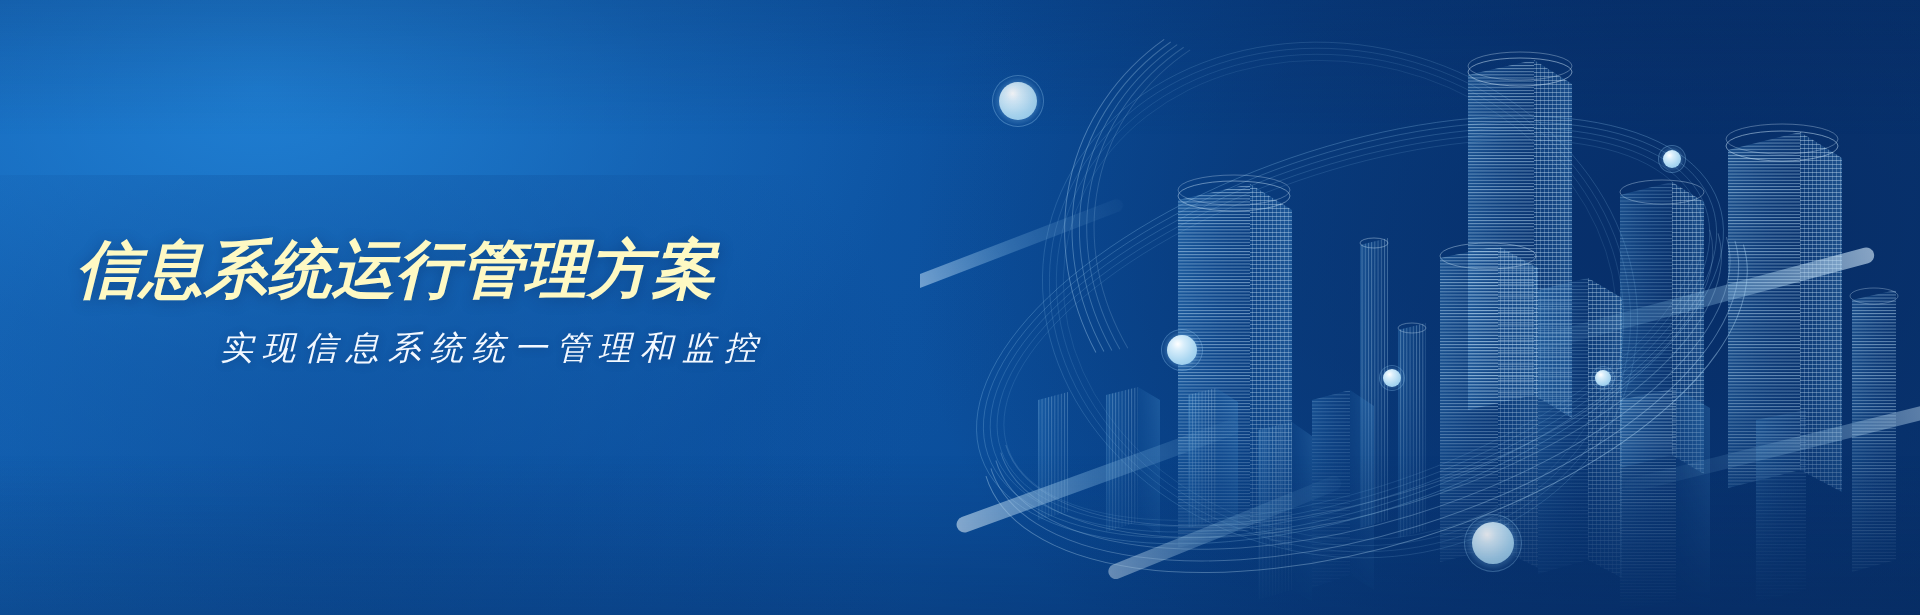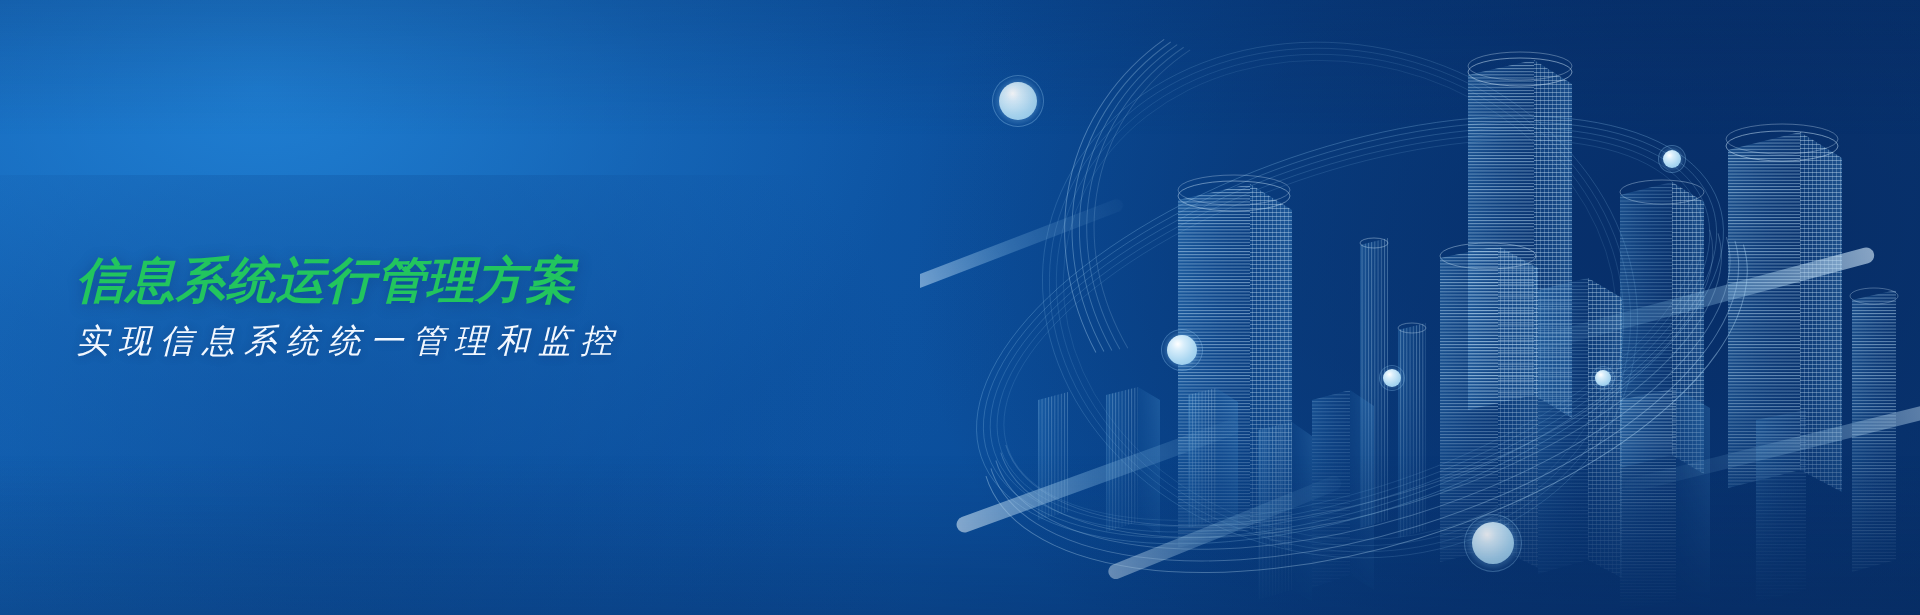--- a/index.html
+++ b/index.html
@@ -34,29 +34,29 @@
     background:linear-gradient(to bottom,rgba(4,30,78,0.20) 0%,rgba(0,0,0,0) 22%,rgba(0,0,0,0) 74%,rgba(4,28,72,0.26) 100%);
   }
 
   
   .text-block{
     position:absolute;left:0;top:0;width:1000px;height:615px;
     display:flex;flex-direction:column;justify-content:center;
     padding-left:76px;box-sizing:border-box;
   }
   .headline{
-    font-size:49px;line-height:1.06;font-weight:700;font-style:italic;
-    color:#22c55e;letter-spacing:1px;white-space:nowrap;
+    font-size:63px;line-height:1.06;font-weight:700;font-style:italic;
+    color:#fef9c3;letter-spacing:1px;white-space:nowrap;
     text-shadow:0 2px 14px rgba(3,32,80,0.35);
     margin:0 0 14px 0;
   }
   .subline{
     font-size:33px;line-height:1.2;font-weight:400;font-style:italic;
     color:#f2f8ff;letter-spacing:9px;white-space:nowrap;
-    text-align:left;width:812px;margin:0;
+    text-align:center;width:812px;margin:11px;
     text-shadow:0 1px 8px rgba(3,32,80,0.30);
   }
 
   
   .art{
     position:absolute;right:0;top:0;width:1000px;height:615px;
     pointer-events:none;
   }
   .art svg{display:block;width:1000px;height:615px;}
 

